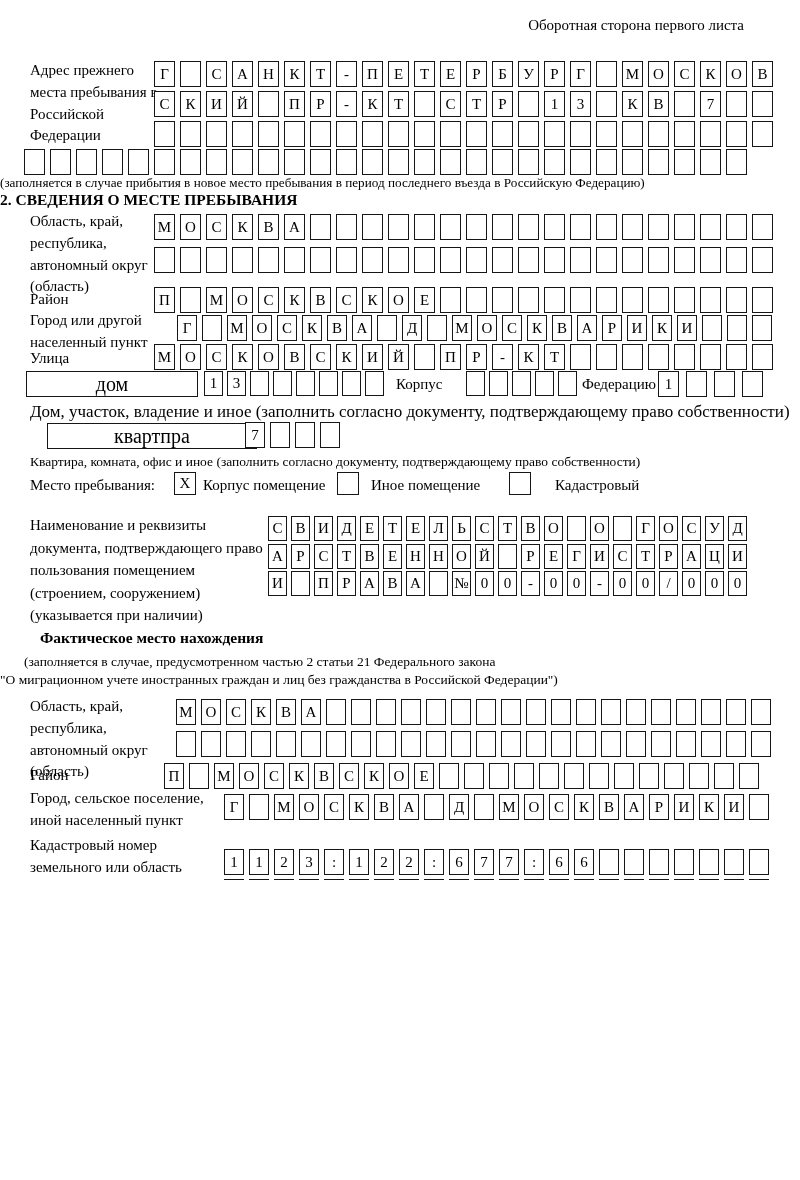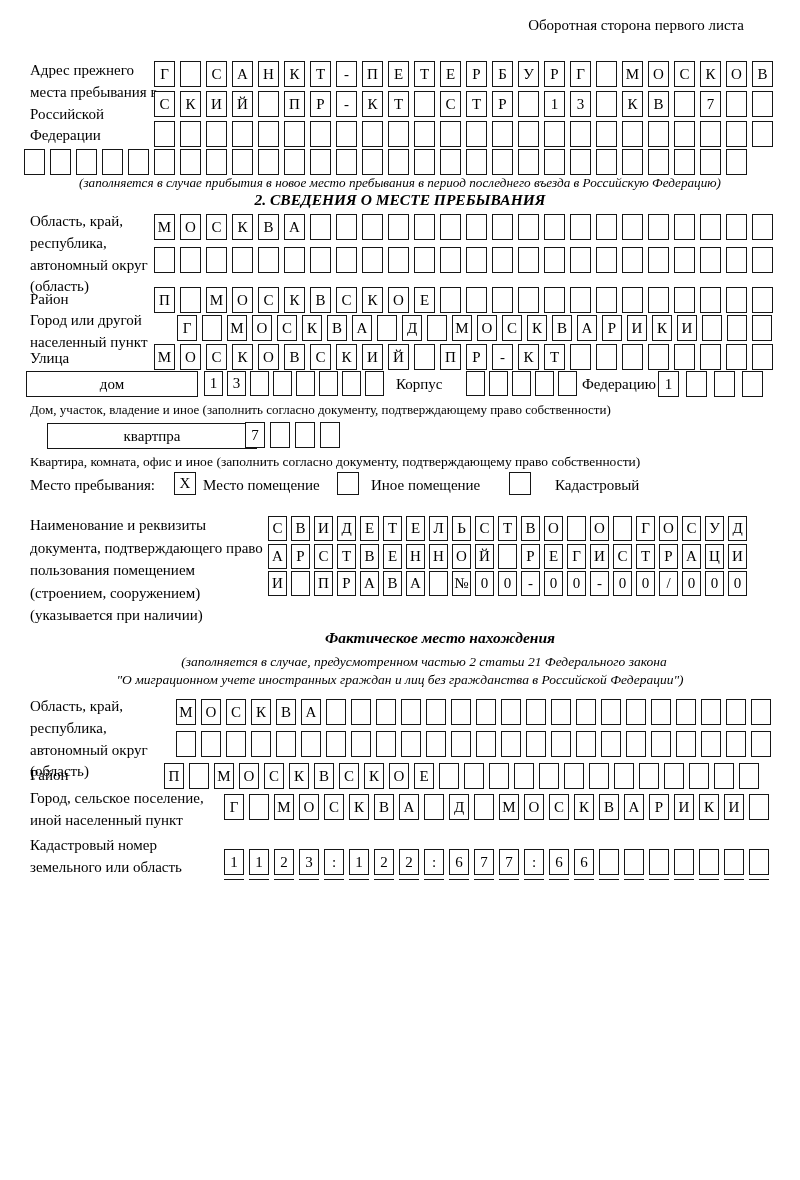--- a/index.html
+++ b/index.html
@@ -1,32 +1,32 @@
 <!DOCTYPE html>
 <html><head>
 <meta charset="utf-8">
 <style>
   html,body{margin:0;padding:0;background:#fff;}
   #page{position:relative;width:800px;height:880px;background:#ffffff;
         font-family:"Liberation Serif",serif;color:#000;overflow:hidden;}
   .abs{position:absolute;}
   .lbl{position:absolute;font-size:15px;line-height:1.45;}
   .cap{position:absolute;font-size:13.2px;line-height:1.35;}
-  .center{text-align:center;font-style:italic;}
+  .center{text-align:left;}
   .bold{font-weight:bold;}
   .row{position:absolute;display:flex;}
   .cell{box-sizing:border-box;border:1.6px solid #161616;background:#fff;
         display:flex;align-items:center;justify-content:center;
         font-size:15px;font-family:"Liberation Serif",serif;}
   .gA{gap:5px;}  .gA .cell{width:21px;height:26px;}
   .gB{gap:4px;}  .gB .cell{width:19px;height:25px;}
   .gC{gap:5px;}  .gC .cell{width:20px;height:26px;}
   .gS{gap:7px;}  .gS .cell{width:21px;height:26px;}
   .fillbox{position:absolute;box-sizing:border-box;border:1.6px solid #161616;
-        display:flex;align-items:center;justify-content:center;font-size:15px;}
+        display:flex;align-items:center;justify-content:center;font-size:20px;}
   .chk{position:absolute;width:22px;height:23px;box-sizing:border-box;
         border:1.7px solid #161616;display:flex;align-items:center;
         justify-content:center;font-size:15px;}
   .bigbox{position:absolute;box-sizing:border-box;border:1.7px solid #161616;background:#fff;}
 </style>
 </head>
 <body>
 
 <div id="page">
 
@@ -302,34 +302,34 @@
       <span class="cell"></span>
       <span class="cell"></span>
     </div>
   <div class="lbl" style="left:582px;top:374px;">Федерацию</div>
   <div class="row gS" style="left:658px;top:371px;">
       <span class="cell">1</span>
       <span class="cell"></span>
       <span class="cell"></span>
       <span class="cell"></span>
     </div>
-  <div class="cap" style="left:30px;top:401px;font-size:13px;">Дом, участок, владение и иное (заполнить согласно документу, подтверждающему право собственности)</div>
+  <div class="cap" style="left:30px;top:401px;font-size:17px;">Дом, участок, владение и иное (заполнить согласно документу, подтверждающему право собственности)</div>
 
   <div class="fillbox" style="left:26px;top:423px;width:210px;height:26px;margin-left:21px;">квартпра</div>
   <div class="row gC" style="left:245px;top:422px;">
       <span class="cell">7</span>
       <span class="cell"></span>
       <span class="cell"></span>
       <span class="cell"></span>
     </div>
   <div class="cap" style="left:30px;top:453px;font-size:13.5px;">Квартира, комната, офис и иное (заполнить согласно документу, подтверждающему право собственности)</div>
 
   <div class="lbl" style="left:30px;top:475px;">Место пребывания:</div>
   <div class="chk" style="left:174px;top:472px;">X</div>
-  <div class="lbl" style="left:203px;top:475px;">Место помещение</div>
+  <div class="lbl" style="left:203px;top:475px;">Корпус помещение</div>
   <div class="chk" style="left:337px;top:472px;"></div>
   <div class="lbl" style="left:371px;top:475px;">Иное помещение</div>
   <div class="chk" style="left:509px;top:472px;"></div>
   <div class="lbl" style="left:555px;top:475px;">Кадастровый</div>
 
   <div class="lbl" style="left:30px;top:514px;width:238px;line-height:1.5;">Наименование и реквизиты документа, подтверждающего право пользования помещением (строением, сооружением) (указывается при наличии)</div>
   <div class="row gB" style="left:268px;top:516px;">
       <span class="cell">С</span>
       <span class="cell">В</span>
       <span class="cell">И</span>

